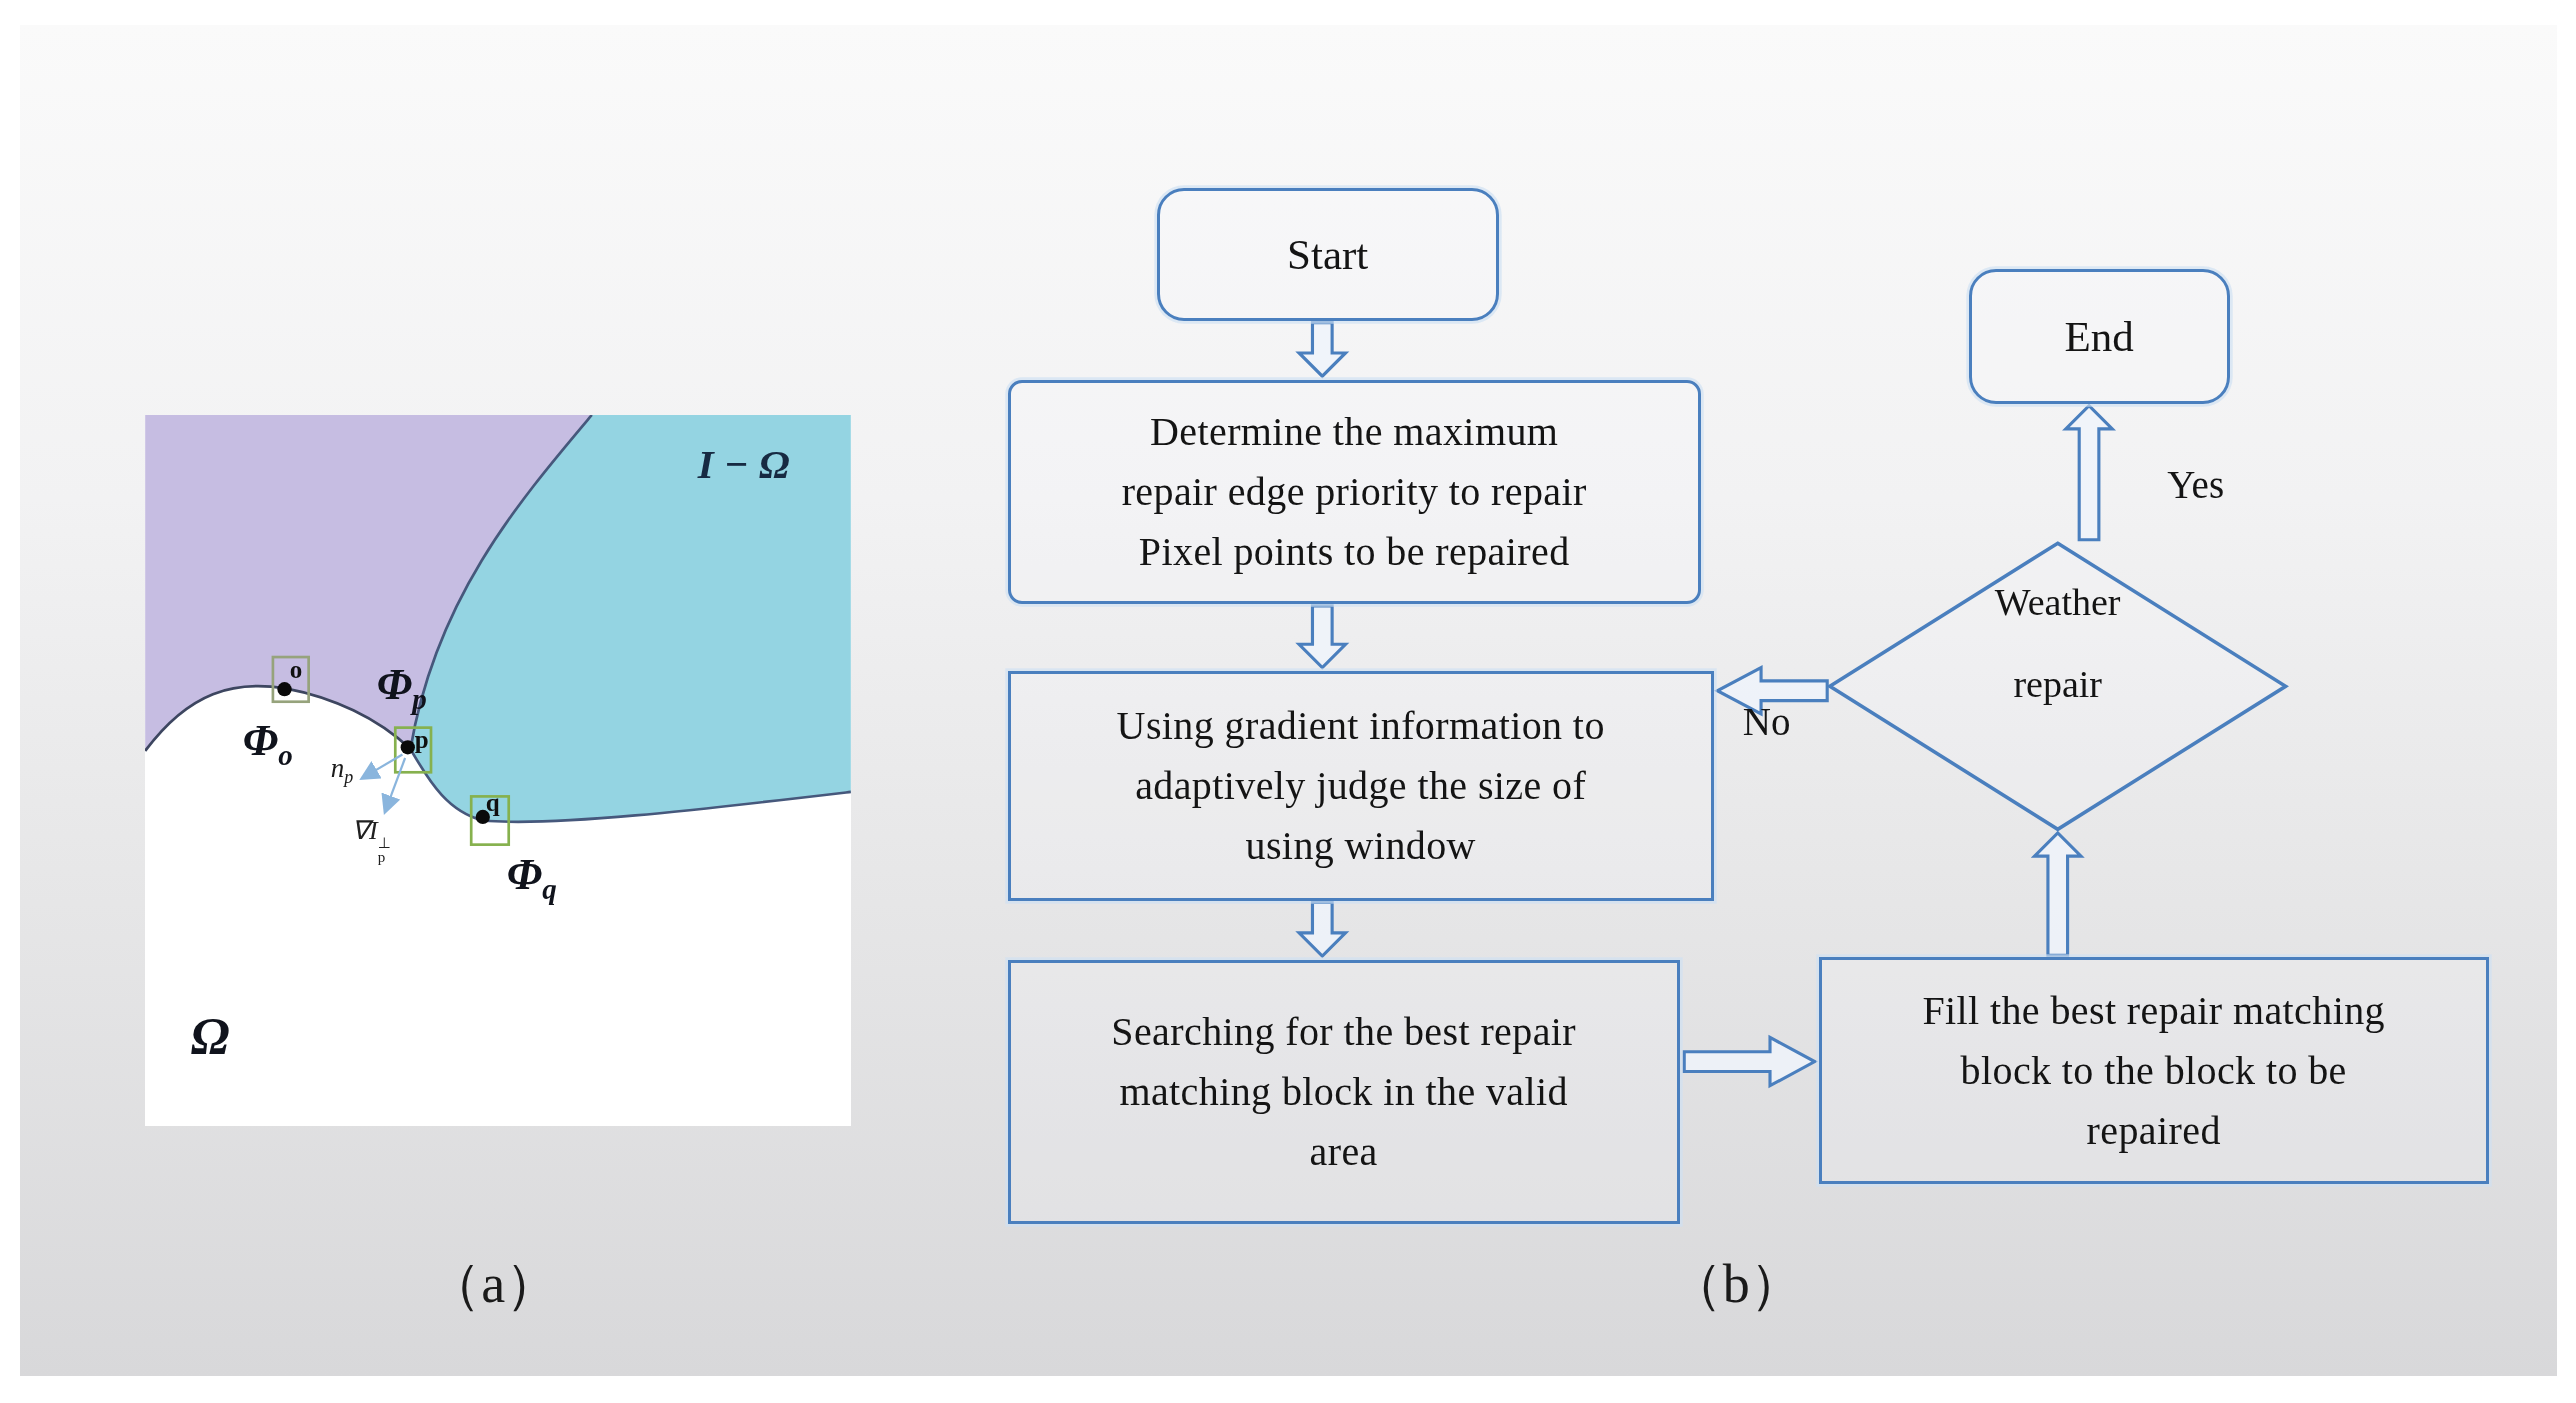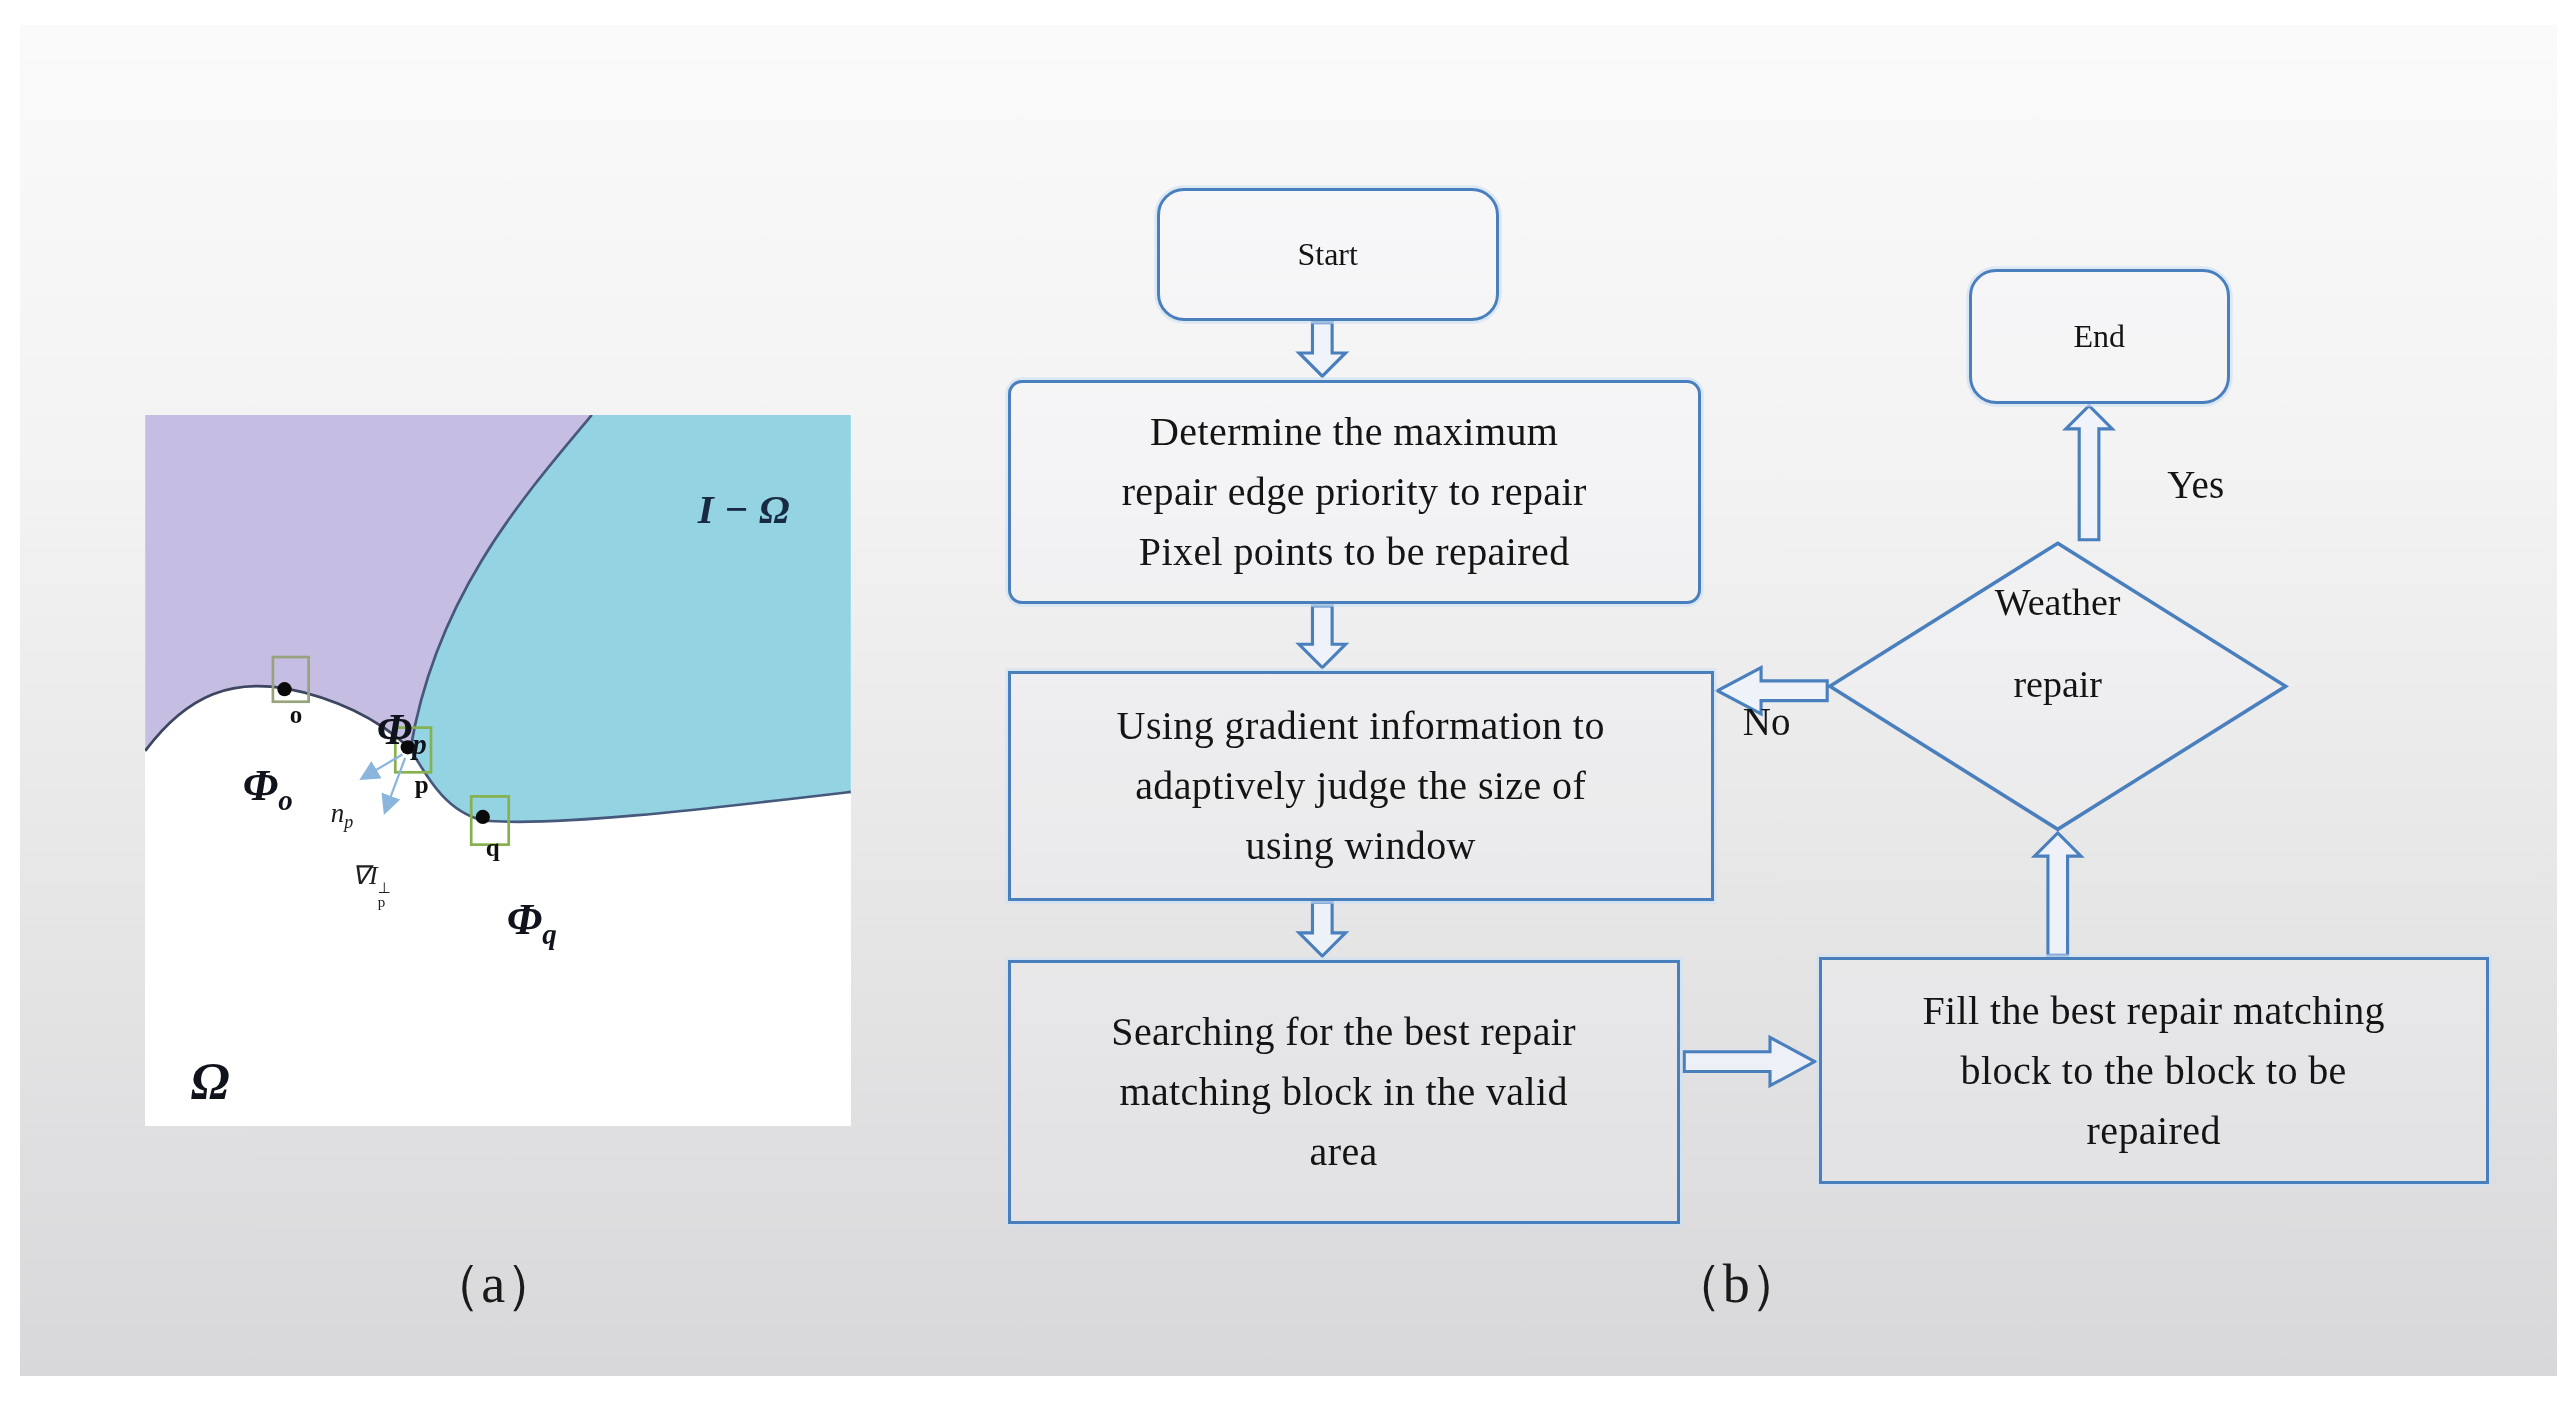--- a/index.html
+++ b/index.html
@@ -3,21 +3,21 @@
 <meta charset="utf-8">
 <style>
   html,body{margin:0;padding:0;background:#ffffff;}
   .page{position:relative;width:2576px;height:1403px;background:#ffffff;overflow:hidden;
         font-family:"Liberation Serif",serif;}
   .slide{position:absolute;left:19.7px;top:25px;width:2537px;height:1351px;
          background:linear-gradient(180deg,#fafafa 0%,#f2f2f3 35%,#e6e6e7 65%,#d8d8da 100%);}
   
   .panel-a{position:absolute;left:125px;top:390px;width:706px;height:711px;background:#ffffff;}
   .panel-a svg{position:absolute;left:0;top:0;}
-  .alabel{position:absolute;color:#10131c;white-space:nowrap;margin-top:45px;}
+  .alabel{position:absolute;color:#10131c;white-space:nowrap;}
   .lbl-source{left:514px;top:25px;width:170px;text-align:center;font-size:41px;font-style:italic;font-weight:bold;color:#172a42;}
   .lbl-omega{left:46px;top:592px;font-size:52px;font-style:italic;font-weight:bold;}
   .phi{font-size:45px;font-style:italic;font-weight:bold;}
   .phi sub{font-size:29px;font-style:italic;}
   .lbl-phi-o{left:98px;top:299px;}
   .lbl-phi-p{left:232px;top:243px;}
   .lbl-phi-q{left:362px;top:433px;}
   .pt-letter{font-size:25px;font-weight:bold;color:#101010;}
   .lbl-pt-o{left:145px;top:241px;}
   .lbl-pt-p{left:270px;top:311px;}
@@ -25,21 +25,21 @@
   .lbl-np{left:186px;top:338px;font-size:27px;font-style:italic;color:#1b1b1b;}
   .lbl-np sub{font-size:18px;}
   .lbl-grad{left:207px;top:400px;font-size:26px;font-style:italic;color:#202020;}
   .stack{display:inline-flex;flex-direction:column;align-items:flex-start;vertical-align:-9px;line-height:14.3px;font-size:15px;font-style:normal;}
   
   .overlay{position:absolute;left:0;top:0;pointer-events:none;}
   .node{position:absolute;border:3.6px solid #4a7fbe;box-sizing:border-box;
         display:flex;flex-direction:column;justify-content:center;align-items:center;
         color:#141414;box-shadow:0 0 0 2.7px rgba(206,225,242,.65);
         background:rgba(250,251,253,.18);}
-  .terminal{border-radius:27px;font-size:32px;}
+  .terminal{border-radius:27px;font-size:43px;}
   .process{font-size:40px;line-height:60px;text-align:center;letter-spacing:0.4px;}
   .dec-text{position:absolute;left:1904px;top:536px;width:268px;text-align:center;
             font-size:38px;line-height:82px;color:#141414;}
   .edge-label{position:absolute;font-size:39px;color:#141414;text-align:center;}
   .lbl-yes{left:2127px;top:437px;width:98px;}
   .lbl-no{left:1698px;top:674px;width:98px;}
   .caption{position:absolute;width:197px;text-align:center;font-size:54px;color:#1a1a1a;}
   .cap-a{left:375px;top:1223px;}
   .cap-b{left:1618px;top:1223px;}
 </style>

